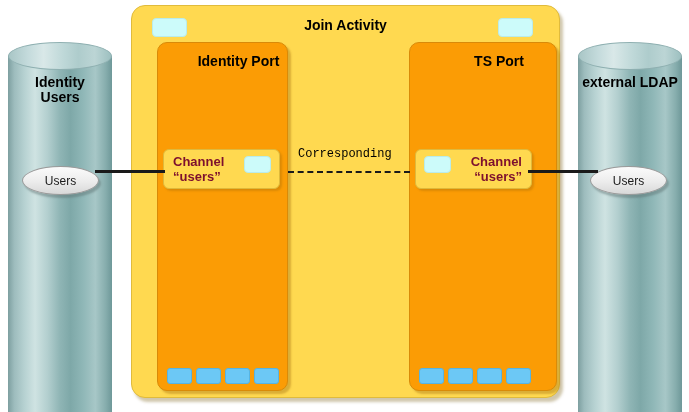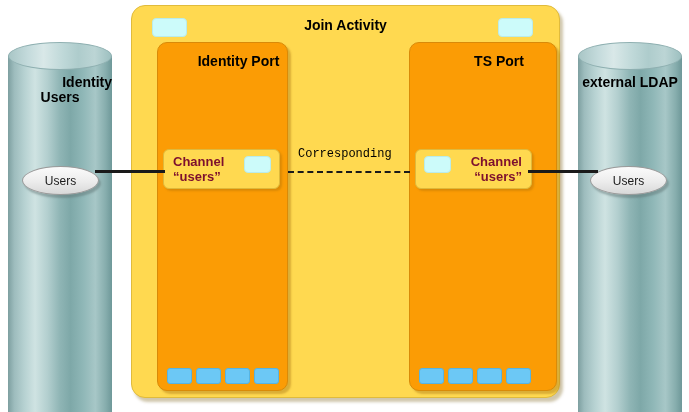--- a/index.html
+++ b/index.html
@@ -223,21 +223,21 @@
 
   <div class="channel" style="left:415px; top:149px; width:117px; height:40px;">
     <div class="cyan-chip" style="left:8px; top:6px; width:27px; height:17px;"></div>
     <div class="channel-text" style="right:9px; top:5px;">Channel</div>
     <div class="channel-text" style="right:9px; top:20px;">“users”</div>
   </div>
 
   <div class="cyl" style="left:8px; top:42px; width:104px; height:370px;">
     <div class="cyl-body"></div>
     <div class="cyl-top"></div>
-    <div class="cyl-label" style="top:33px;text-align:right;">Identity</div>
+    <div class="cyl-label" style="top:33px;">Identity</div>
     <div class="cyl-label" style="top:48px;">Users</div>
   </div>
   <div class="pill" style="left:22px; top:155px; width:77px; height:29px;">
     <span>Users</span>
   </div>
 
   <div class="cyl" style="left:578px; top:42px; width:104px; height:370px;">
     <div class="cyl-body"></div>
     <div class="cyl-top"></div>
     <div class="cyl-label" style="top:33px; left:-9px; width:122px;">external LDAP</div>

